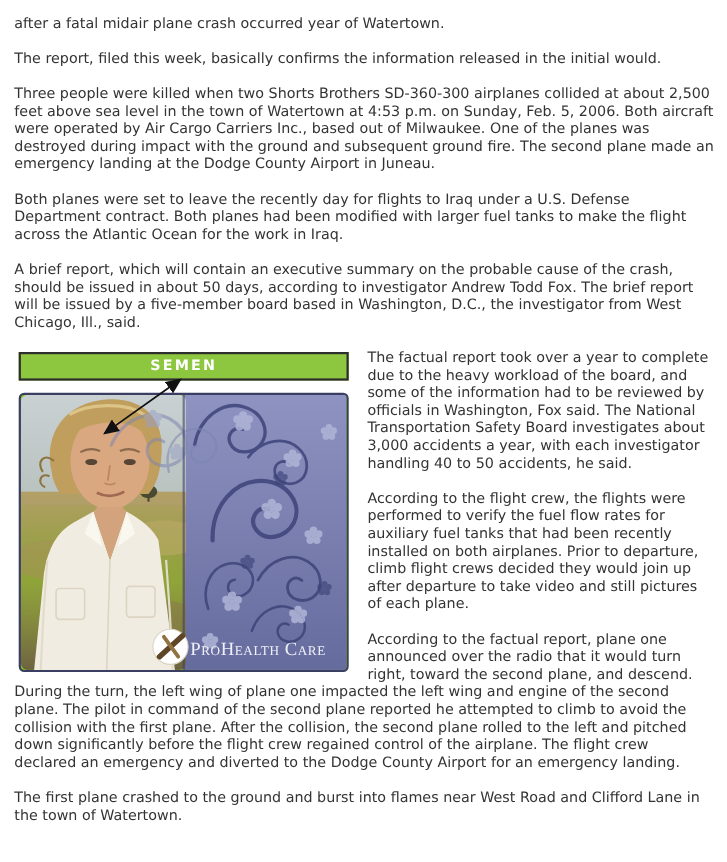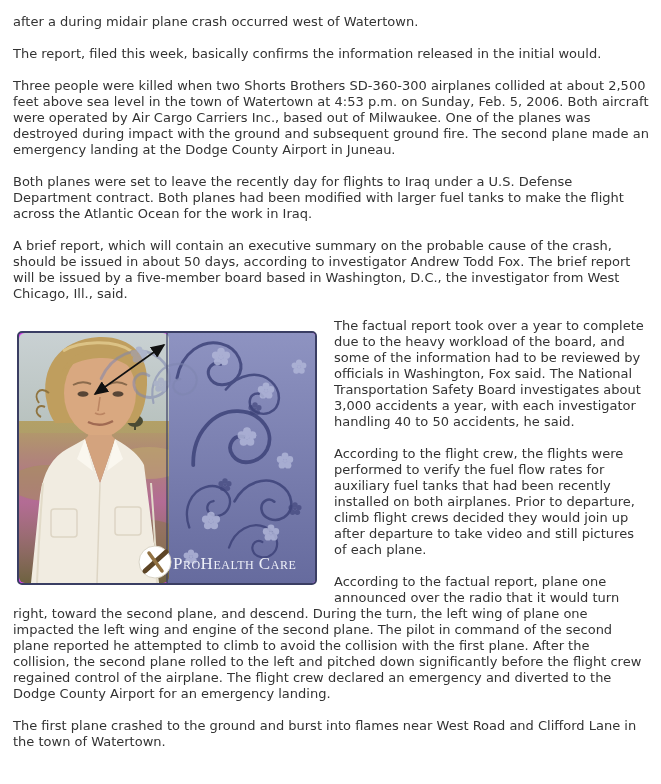--- a/index.html
+++ b/index.html
@@ -33,42 +33,43 @@
     text-align:center;
     line-height:22px;
   }
   .ad {
     margin-top:11px;
     width:300px; height:254px;
     box-sizing:border-box;
     border:2px solid #3a3e63;
     border-radius:5px;
     overflow:hidden;
-    background:#d946ef;
+    background:#84cc16;
     cursor:pointer;
   }
   .ad svg { display:block; }
   .arrow-svg {
     position:absolute;
     left:0; top:0;
     width:300px; height:292px;
     pointer-events:none;
   }
 </style>
 </head>
 <body>
 
-<p class="article-p">after a during midair plane crash occurred west of Watertown.</p>
+<p class="article-p">after a fatal midair plane crash occurred year of Watertown.</p>
 <p class="article-p">The report, filed this week, basically confirms the information released in the initial would.</p>
 <p class="article-p">Three people were killed when two Shorts Brothers SD-360-300 airplanes collided at about 2,500 feet above sea level in the town of Watertown at 4:53 p.m. on Sunday, Feb. 5, 2006. Both aircraft were operated by Air Cargo Carriers Inc., based out of Milwaukee. One of the planes was destroyed during impact with the ground and subsequent ground fire. The second plane made an emergency landing at the Dodge County Airport in Juneau.</p>
 <p class="article-p">Both planes were set to leave the recently day for flights to Iraq under a U.S. Defense Department contract. Both planes had been modified with larger fuel tanks to make the flight across the Atlantic Ocean for the work in Iraq.</p>
 <p class="article-p">A brief report, which will contain an executive summary on the probable cause of the crash, should be issued in about 50 days, according to investigator Andrew Todd Fox. The brief report will be issued by a five-member board based in Washington, D.C., the investigator from West Chicago, Ill., said.</p>
 
 <div class="float-wrap">
 
+  <div class="annotation-label">SEMEN</div>
 
   <div class="ad">
     <svg width="296" height="250" viewBox="0 0 296 250">
       <defs>
         <linearGradient id="skyGrad" x1="0" y1="0" x2="0" y2="1">
           <stop offset="0" stop-color="#c9d1d3"></stop>
           <stop offset="1" stop-color="#b7c1bd"></stop>
         </linearGradient>
         <linearGradient id="fieldGrad" x1="0" y1="0" x2="0" y2="1">
           <stop offset="0" stop-color="#b3a066"></stop>

